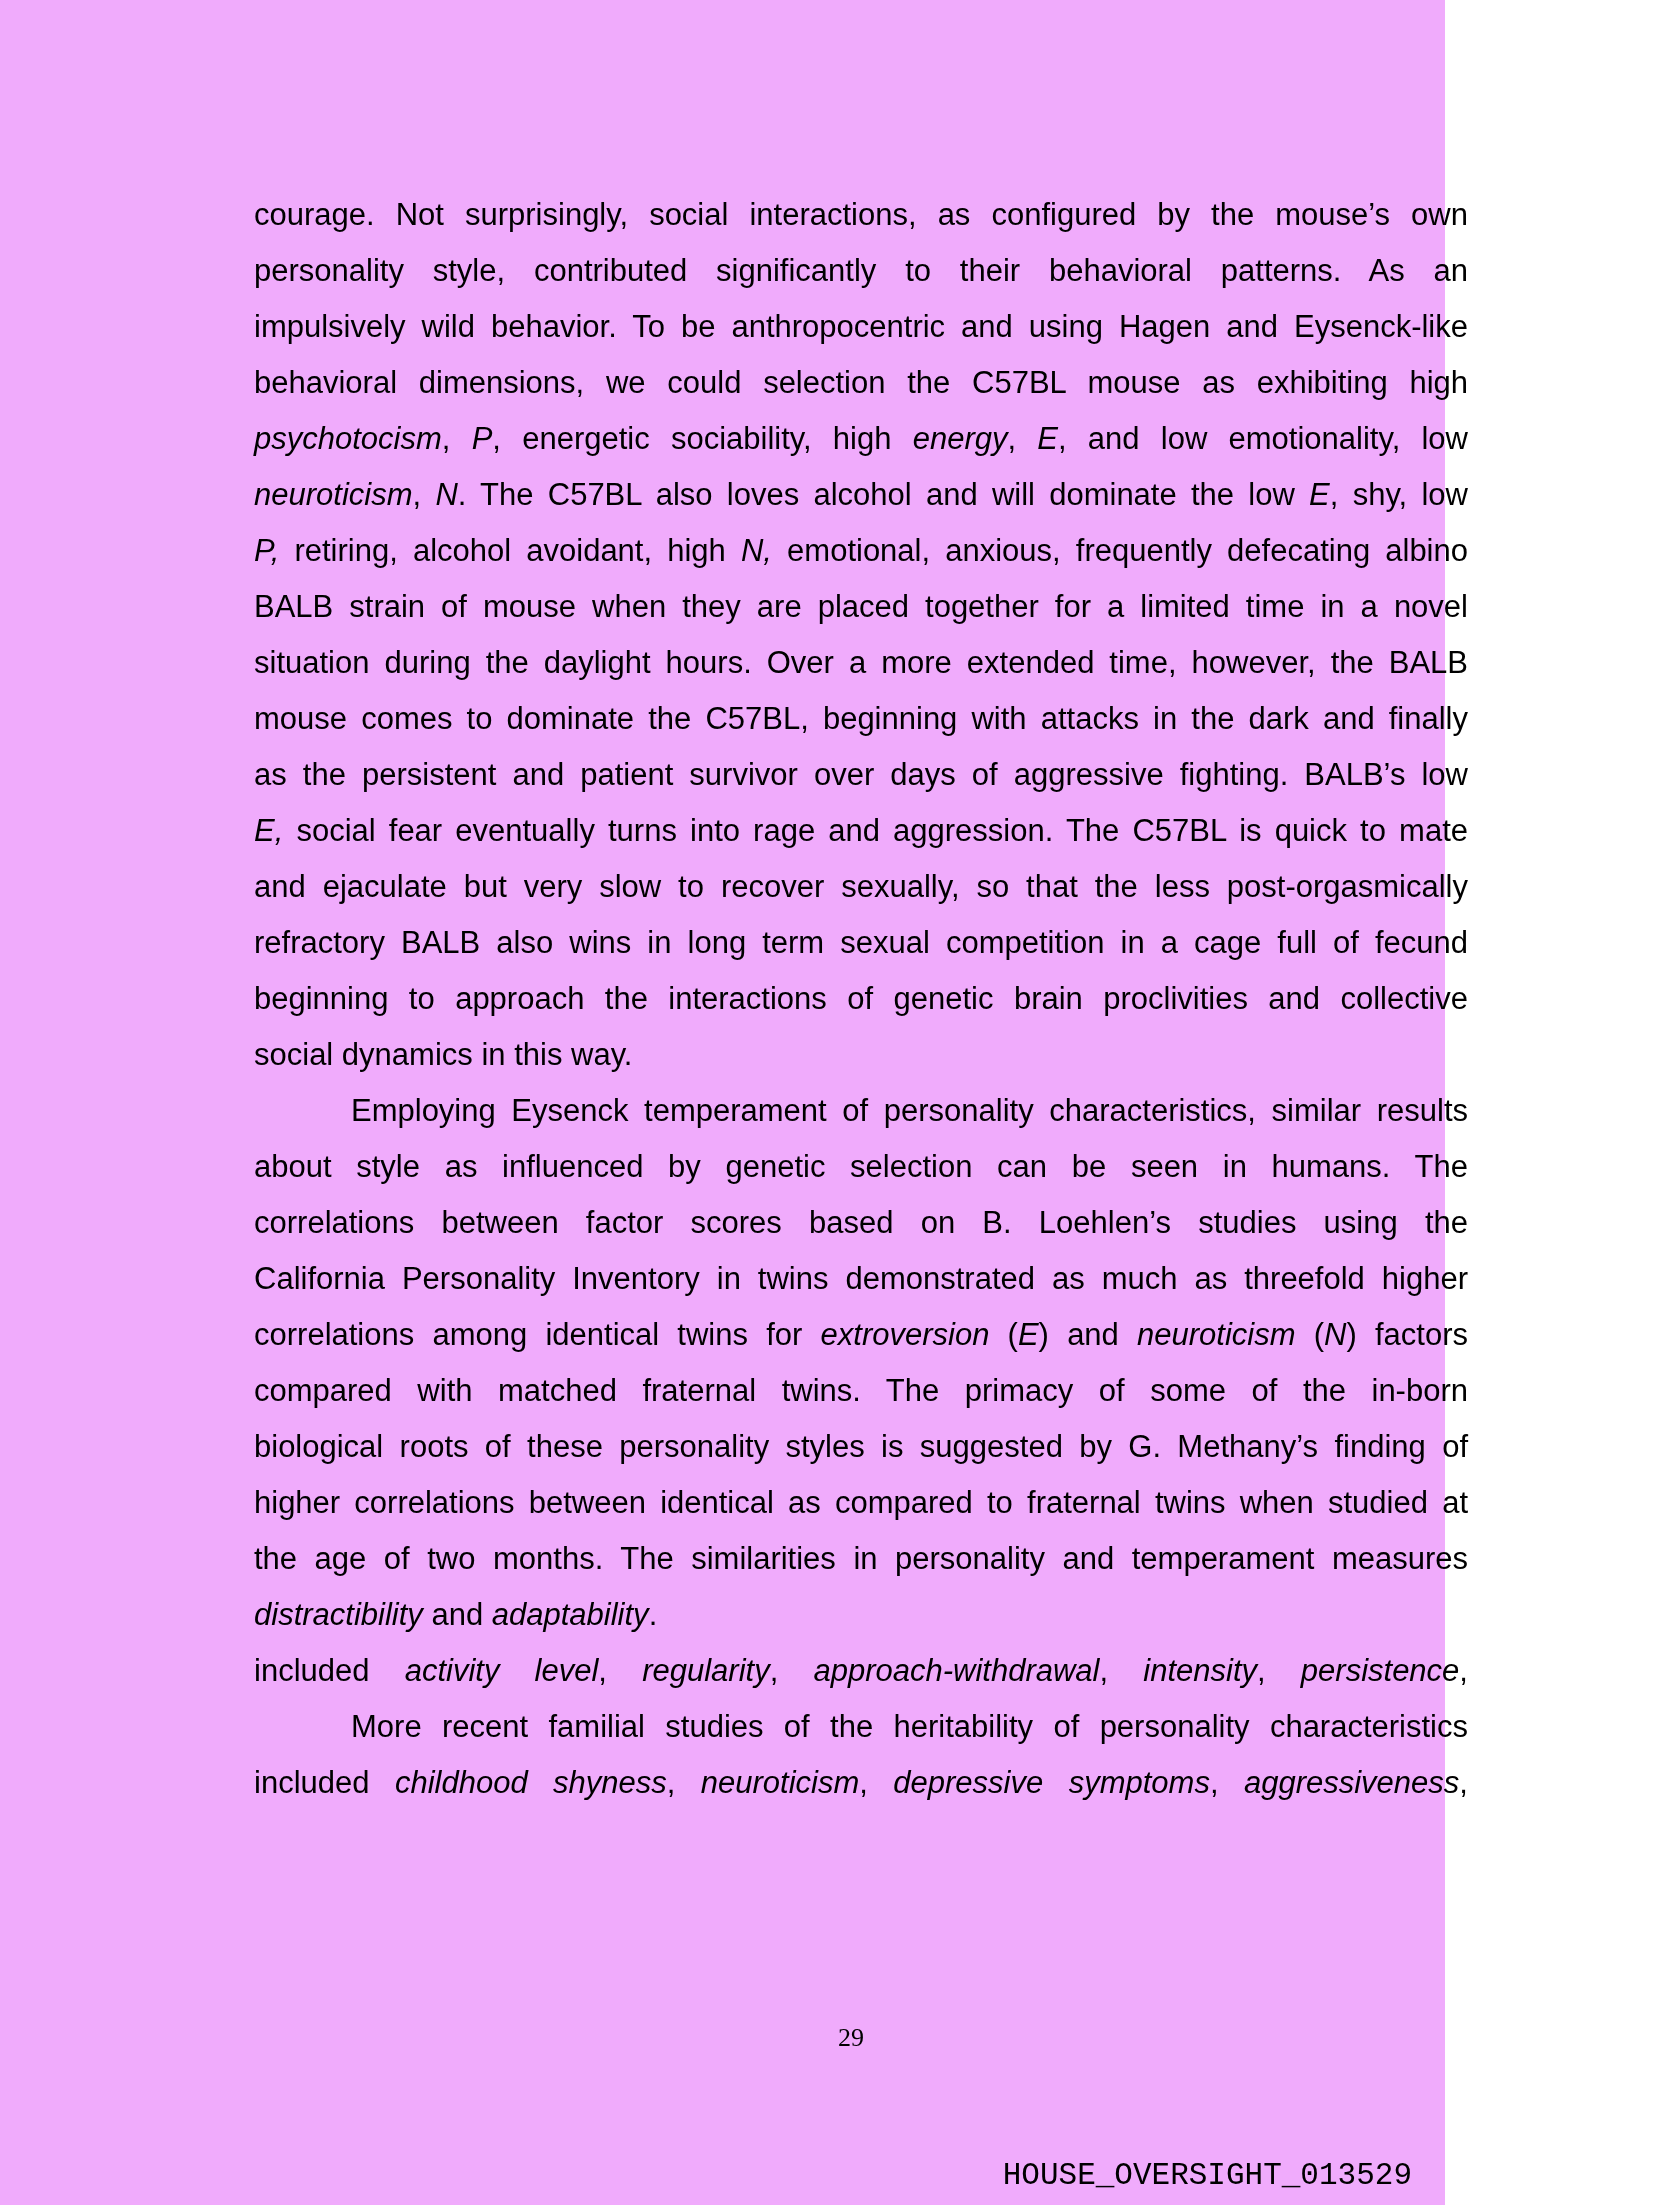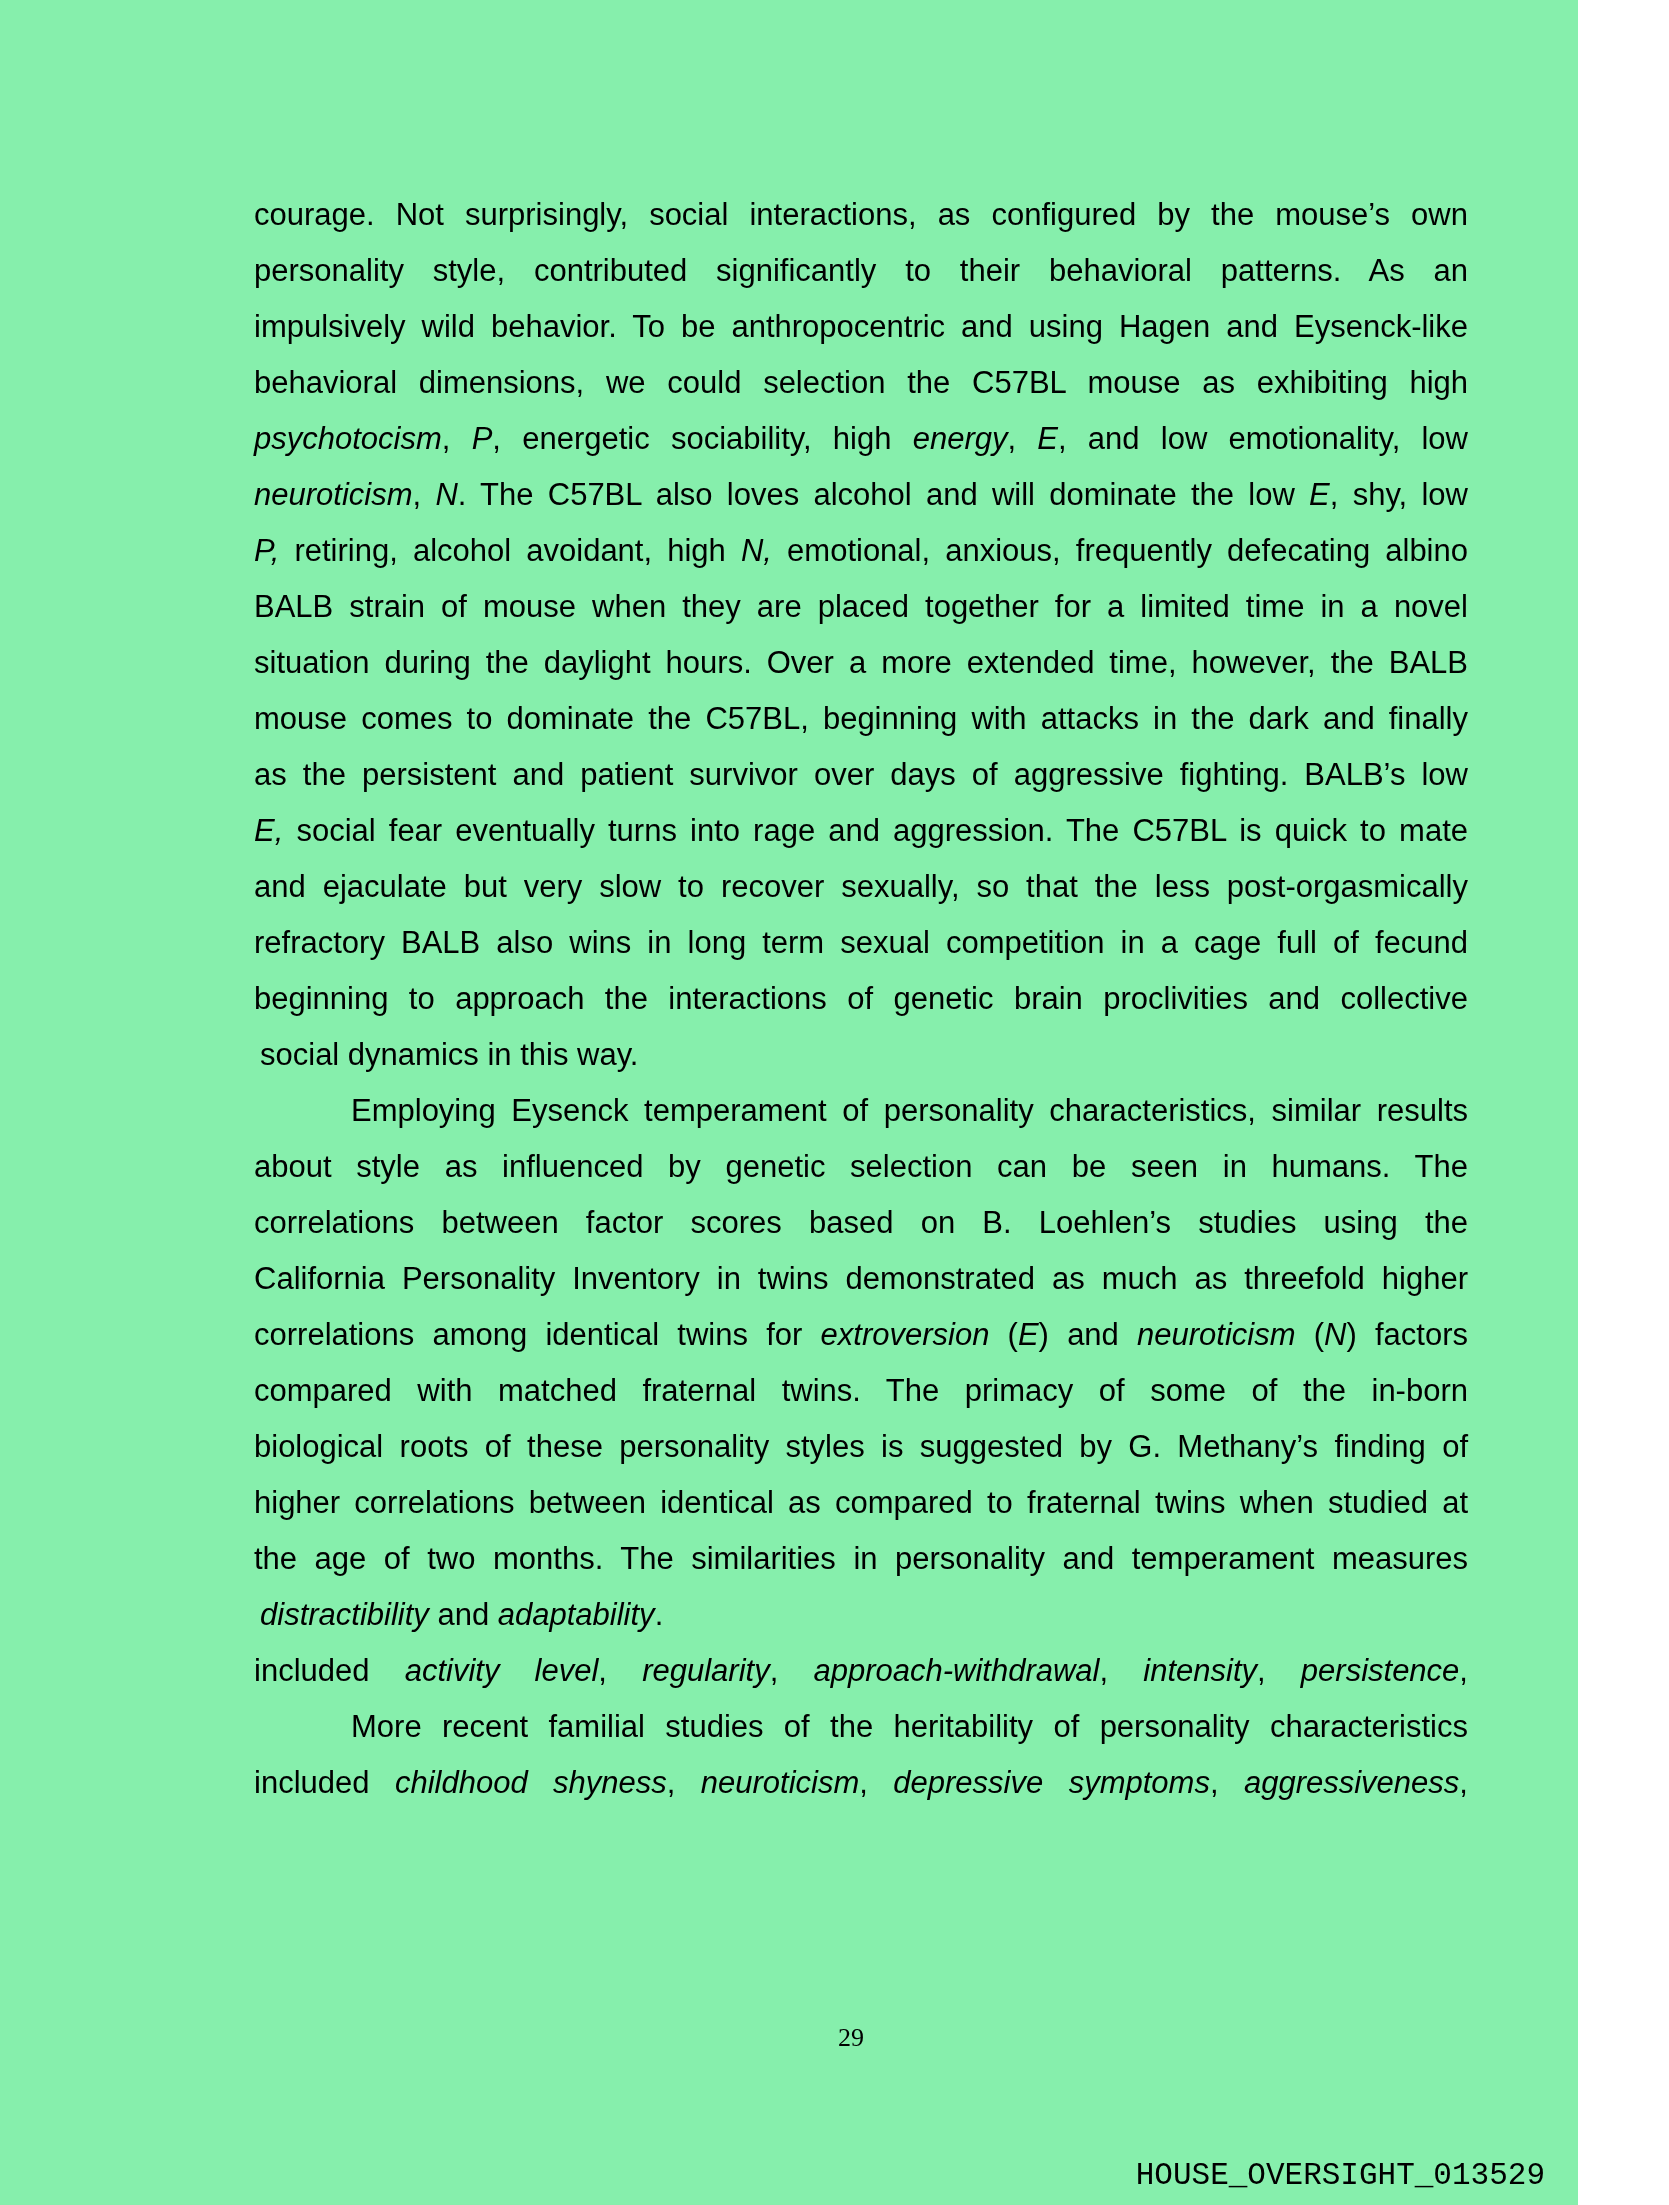--- a/index.html
+++ b/index.html
@@ -1,31 +1,31 @@
 <!DOCTYPE html>
 <html style="font-size:10.5px"><head>
 <meta charset="utf-8">
 <style>
   html, body { margin: 0; padding: 0; background: #ffffff; }
   body { width: 1669px; height: 2205px; position: relative; overflow: hidden; }
-  .page { position: absolute; left: 0; top: 0; width: 1578px; height: 2205px; background: #86efac; }
+  .page { position: absolute; left: 0; top: 0; width: 1445px; height: 2205px; background: #f0abfc; }
   .body-text {
     position: absolute;
     left: 254px;
     top: 187px;
     width: 1214px;
     font-family: "Liberation Sans", sans-serif;
     font-size: 31px;
     line-height: 56px;
     color: #000000;
     text-align: justify;
   }
   .body-text p { margin: 0; }
   .body-text .line { display: block; text-align: justify; text-align-last: justify; white-space: nowrap; }
-  .body-text .line.last { text-align-last: left; margin-left: 6px; }
+  .body-text .line.last { text-align-last: left; }
   .body-text em { font-style: italic; }
   .page-number {
     position: absolute;
     left: 0; width: 1669px;
     top: 2023px;
     text-align: center;
     font-family: "Liberation Serif", serif;
     font-size: 26px;
     color: #000000;
     left: 16.4px;

